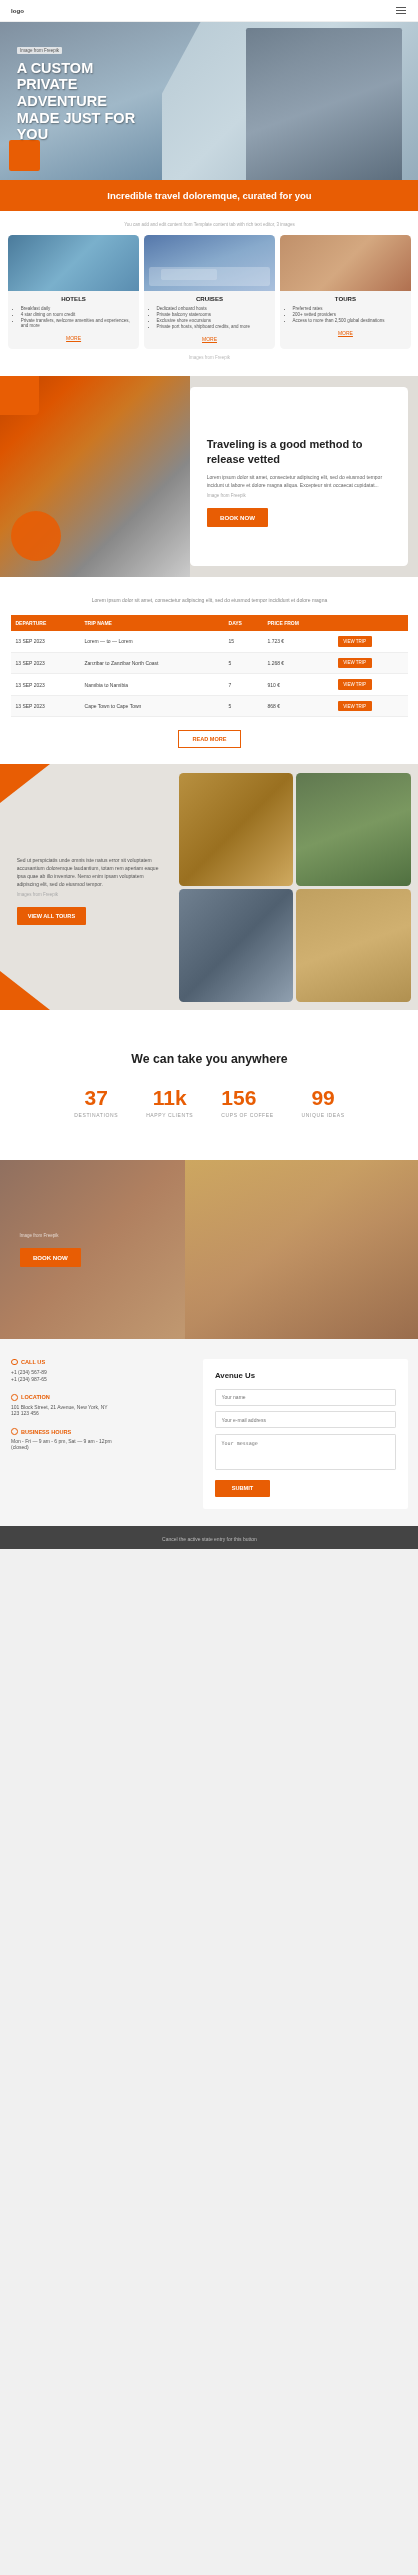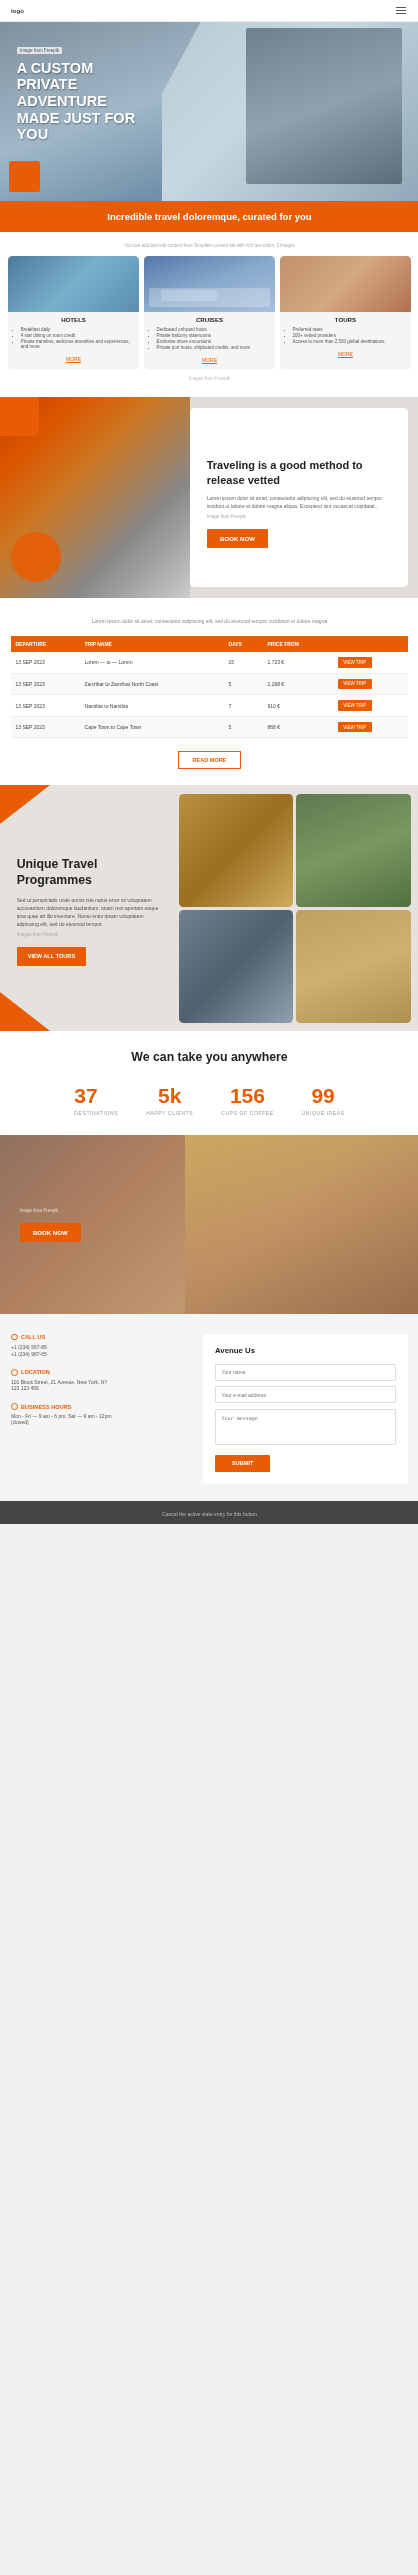--- a/index.html
+++ b/index.html
@@ -10,21 +10,21 @@
 
 <nav style="background:#fff;display:flex;align-items:center;justify-content:space-between;padding:5.6px 11px;height:22px;border-bottom:0.6px solid #eee;">
   <span style="font-size:6.1px;color:#333;font-weight:bold;">logo</span>
   <div style="display:flex;flex-direction:column;gap:1.7px;cursor:pointer;padding:2.2px;">
     <span style="display:block;width:10px;height:1.1px;background:#555;"></span>
     <span style="display:block;width:10px;height:1.1px;background:#555;"></span>
     <span style="display:block;width:10px;height:1.1px;background:#555;"></span>
   </div>
 </nav>
 
-<section style="position:relative;height:179px;overflow:hidden;">
+<section style="position:relative;height:158px;overflow:hidden;">
   <div style="position:absolute;inset:0;background:linear-gradient(160deg,#8090a0 0%,#a0b8c8 40%,#7090a8 70%,#c8c0b0 100%);"></div>
   <div style="position:absolute;right:0;top:0;width:257px;height:179px;background:linear-gradient(135deg,#b8cad4 0%,#c8d8e0 40%,#90a8b8 100%);clip-path:polygon(15% 0%,100% 0%,100% 100%,0% 100%,0% 40%);"></div>
   <div style="position:absolute;right:16.7px;top:5.6px;width:156px;height:156px;background:linear-gradient(160deg,#607080 0%,#8898a8 50%,#506070 100%);border-radius:2.2px;opacity:0.85;"></div>
   <div style="position:absolute;left:9px;bottom:9px;width:31px;height:31px;background:#e85d04;border-radius:2.2px;"></div>
   <div style="position:relative;z-index:3;padding:22px 16.7px;max-width:173px;">
     <div style="background:rgba(240,240,240,0.85);color:#555;font-size:4.5px;padding:1.1px 3.3px;margin-bottom:5.6px;display:inline-block;border-radius:1.1px;">Image from Freepik</div>
     <h1 style="font-size:14.5px;font-weight:900;color:#fff;line-height:1.15;text-shadow:0.6px 0.6px 1.7px rgba(0,0,0,0.4);text-transform:uppercase;">
       <span style="display:block;">A CUSTOM</span>
       <span style="display:block;">PRIVATE</span>
       <span style="display:block;">ADVENTURE</span>
@@ -155,47 +155,46 @@
   </table>
   <div style="display:flex;justify-content:center;margin-top:12.3px;">
     <button style="background:transparent;border:1.1px solid #e85d04;color:#e85d04;padding:5px 13.4px;font-size:5.6px;font-weight:bold;cursor:pointer;">READ MORE</button>
   </div>
 </section>
 
 <section style="position:relative;background:#e5e2dd;padding:0;min-height:246px;display:flex;overflow:hidden;">
   <div style="position:absolute;top:0;left:0;width:0;height:0;border-top:39px solid #e85d04;border-right:50px solid transparent;z-index:2;"></div>
   <div style="position:absolute;bottom:0;left:0;width:0;height:0;border-bottom:39px solid #e85d04;border-right:50px solid transparent;z-index:2;"></div>
   <div style="width:173px;padding:28px 14px 22px 16.7px;display:flex;flex-direction:column;justify-content:center;z-index:3;">
-    <h2 style="font-size:12.3px;font-weight:900;color:#222;margin-bottom:6.7px;line-height:1.3;">Unique Travel Programmes</h2>
     <p style="font-size:5px;color:#555;line-height:1.6;margin-bottom:4.5px;">Sed ut perspiciatis unde omnis iste natus error sit voluptatem accusantium doloremque laudantium, totam rem aperiam eaque ipsa quae ab illo inventore. Nemo enim ipsam voluptatem adipiscing elit, sed do eiusmod tempor.</p>
     <div style="font-size:4.5px;color:#aaa;margin-bottom:10px;">Images from Freepik</div>
     <div>
       <button style="background:#e85d04;color:#fff;border:none;padding:6.1px 11px;font-size:5.6px;font-weight:bold;cursor:pointer;border-radius:1.1px;">VIEW ALL TOURS</button>
     </div>
   </div>
   <div style="flex:1;display:grid;grid-template-columns:1fr 1fr;grid-template-rows:1fr 1fr;gap:3.3px;padding:8.4px 8.4px 8.4px 5.6px;">
     <div style="border-radius:4.5px;background:linear-gradient(135deg,#b89040,#9a7020,#d0aa60);"></div>
     <div style="border-radius:4.5px;background:linear-gradient(160deg,#607850,#7a9860,#507040);"></div>
     <div style="border-radius:4.5px;background:linear-gradient(135deg,#708090,#506070,#90a0b0);"></div>
     <div style="border-radius:4.5px;background:linear-gradient(160deg,#c0a060,#d0b070,#b09050);"></div>
   </div>
 </section>
 
-<section style="background:#fff;padding:19px 11px;">
+<section style="background:#fff;padding:42px 11px;">
   <h2 style="text-align:center;font-size:12.3px;font-weight:900;margin-bottom:19.5px;color:#222;">We can take you anywhere</h2>
   <div style="display:flex;justify-content:center;gap:28px;flex-wrap:wrap;">
-    <div style="">
+    <div style="text-align:center;">
       <div style="font-size:21px;font-weight:900;color:#e85d04;">37</div>
       <div style="font-size:5px;color:#999;text-transform:uppercase;margin-top:2.2px;letter-spacing:0.6px;">DESTINATIONS</div>
     </div>
     <div style="text-align:center;">
-      <div style="font-size:21px;font-weight:900;color:#e85d04;">5k</div>
+      <div style="font-size:21px;font-weight:900;color:#e85d04;">11k</div>
       <div style="font-size:5px;color:#999;text-transform:uppercase;margin-top:2.2px;letter-spacing:0.6px;">HAPPY CLIENTS</div>
     </div>
-    <div style="text-align:center;">
+    <div style="text-align:left;">
       <div style="font-size:21px;font-weight:900;color:#e85d04;">156</div>
       <div style="font-size:5px;color:#999;text-transform:uppercase;margin-top:2.2px;letter-spacing:0.6px;">CUPS OF COFFEE</div>
     </div>
     <div style="text-align:center;">
       <div style="font-size:21px;font-weight:900;color:#e85d04;">99</div>
       <div style="font-size:5px;color:#999;text-transform:uppercase;margin-top:2.2px;letter-spacing:0.6px;">UNIQUE IDEAS</div>
     </div>
   </div>
 </section>
 

